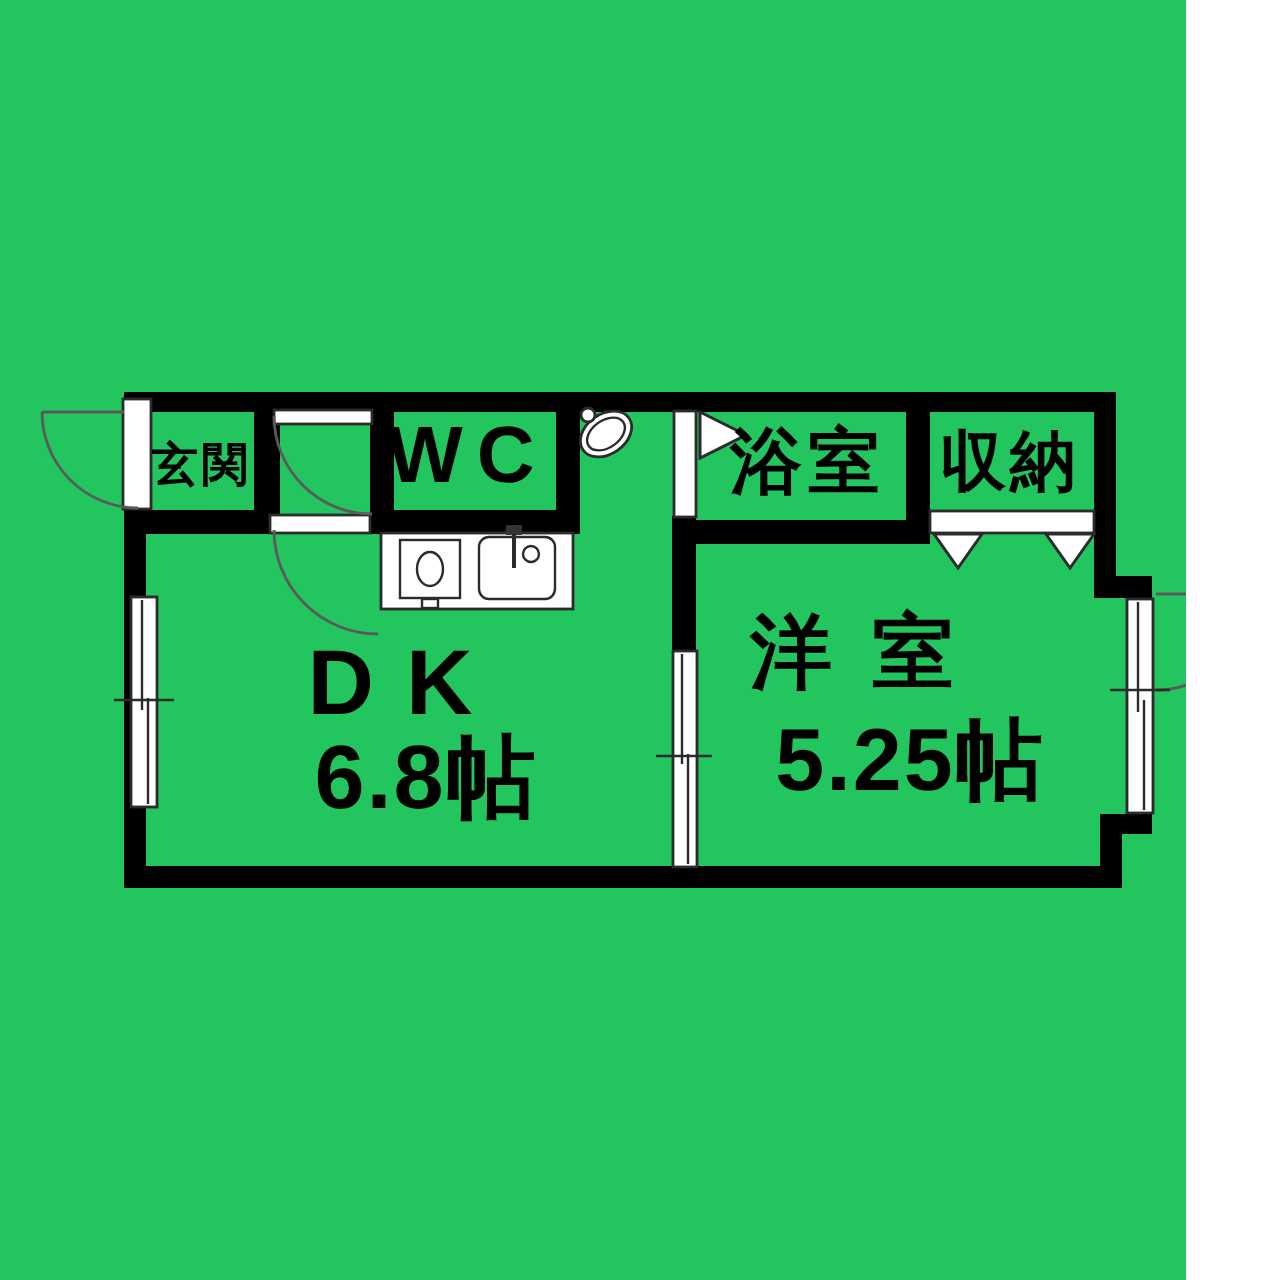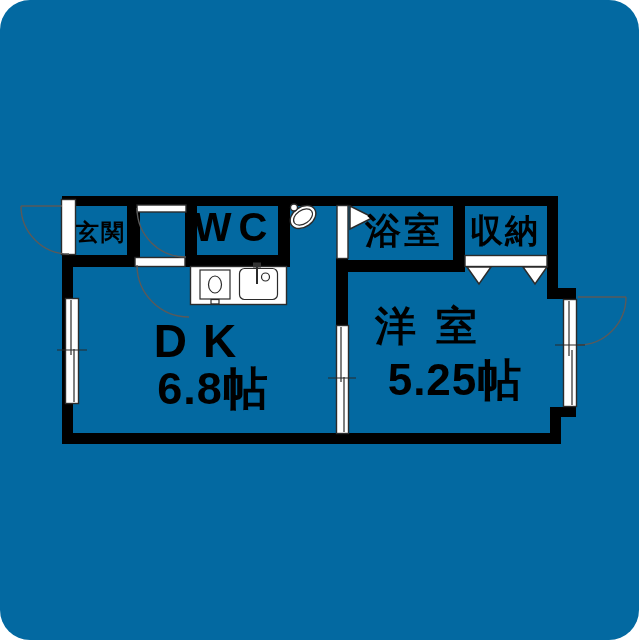--- a/index.html
+++ b/index.html
@@ -1,16 +1,16 @@
 <!DOCTYPE html>
 <html><head>
 <meta charset="utf-8">
 <style>
   html,body{margin:0;padding:0;background:#ffffff;}
-  .canvas{position:relative;width:639px;height:640px;background:#0369a1;overflow:hidden;border-radius:30px;}
+  .canvas{position:relative;width:593px;height:640px;background:#22c55e;overflow:hidden;}
   svg{position:absolute;left:0;top:0;}
   .wall{fill:#000000;stroke:none;}
   .fixture{fill:#ffffff;stroke:#2b2b2b;stroke-width:1.4;}
   .thin{fill:none;stroke:#2b2b2b;stroke-width:1.2;}
   .arc{fill:none;stroke:#5a5a5a;stroke-width:1.4;}
   .tri{fill:#ffffff;stroke:#2b2b2b;stroke-width:1.5;stroke-linejoin:miter;}
   .lbl{font-family:"Liberation Sans","DejaVu Sans",sans-serif;font-weight:bold;fill:#000000;text-anchor:middle;}
 </style>
 </head>
 <body>

